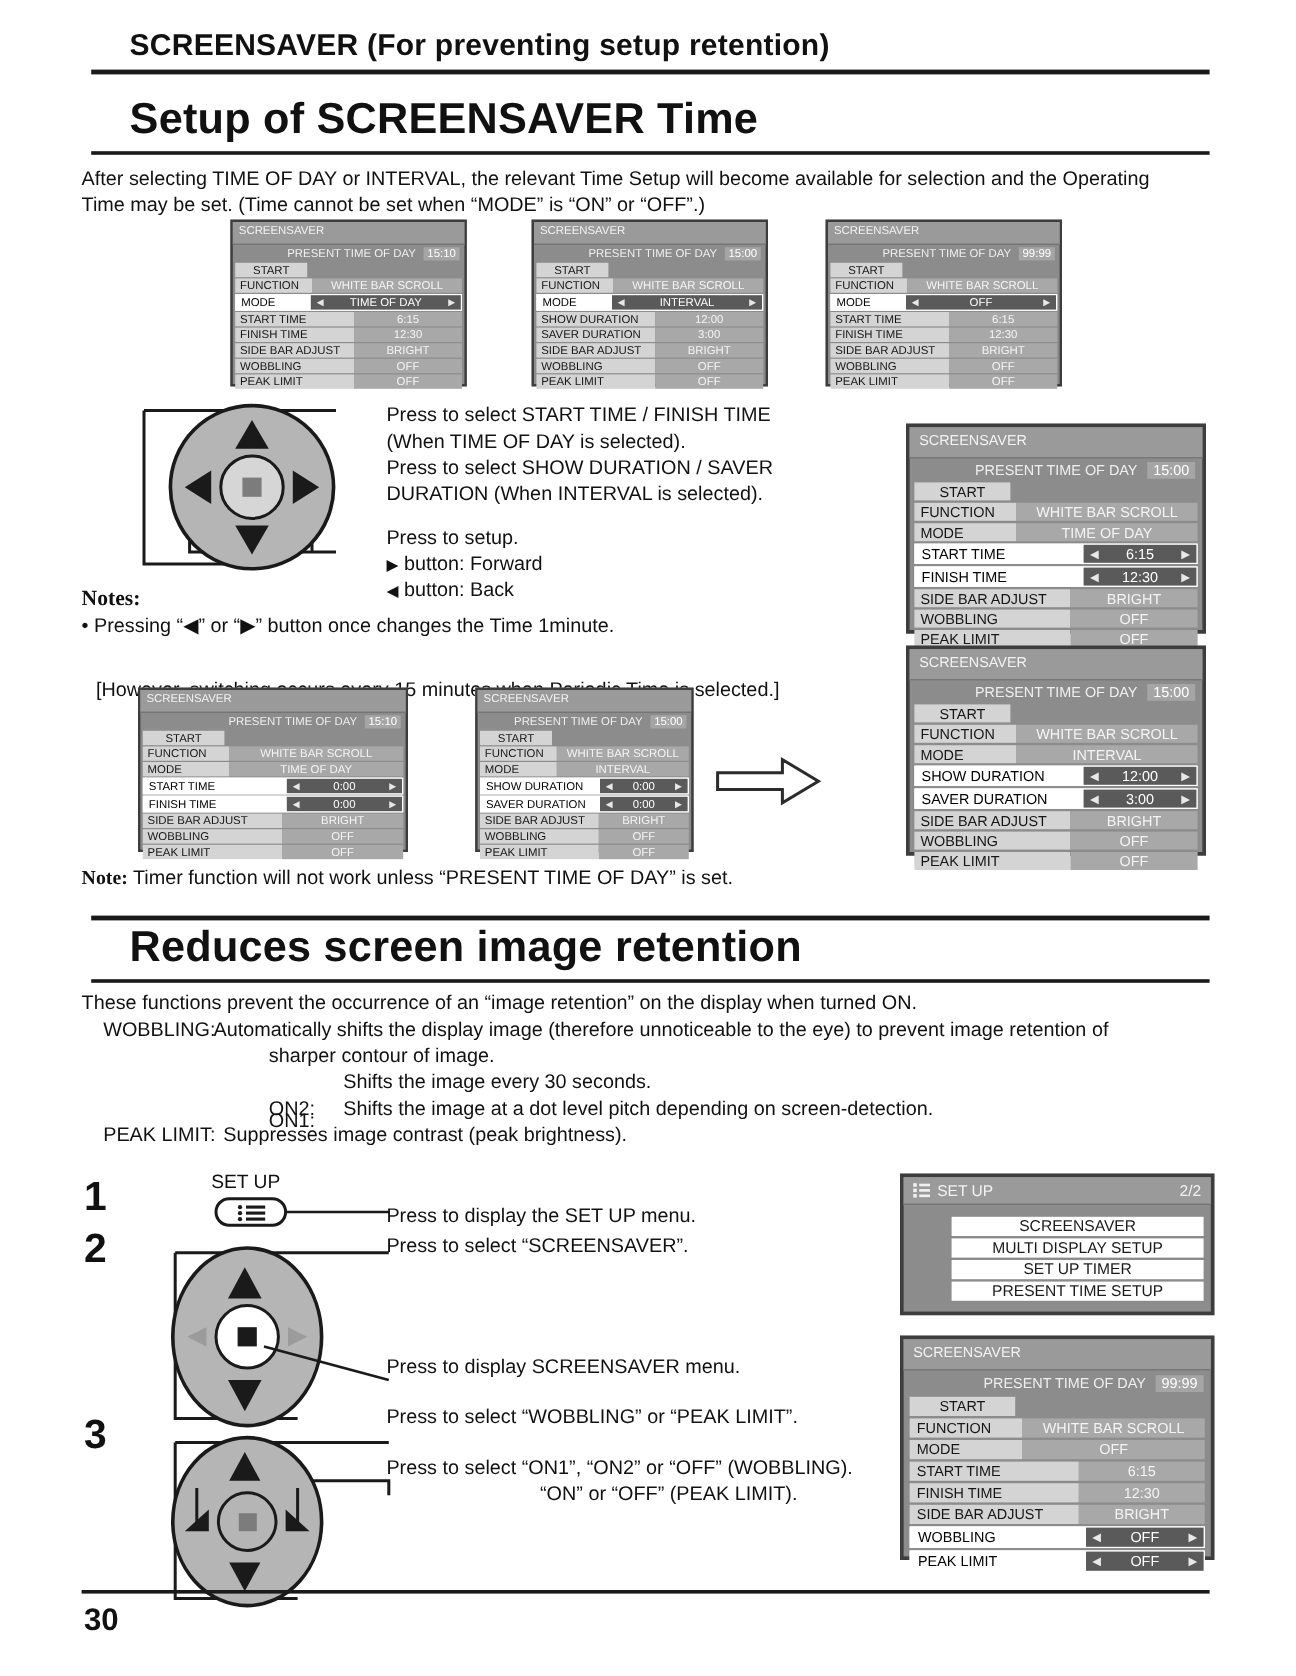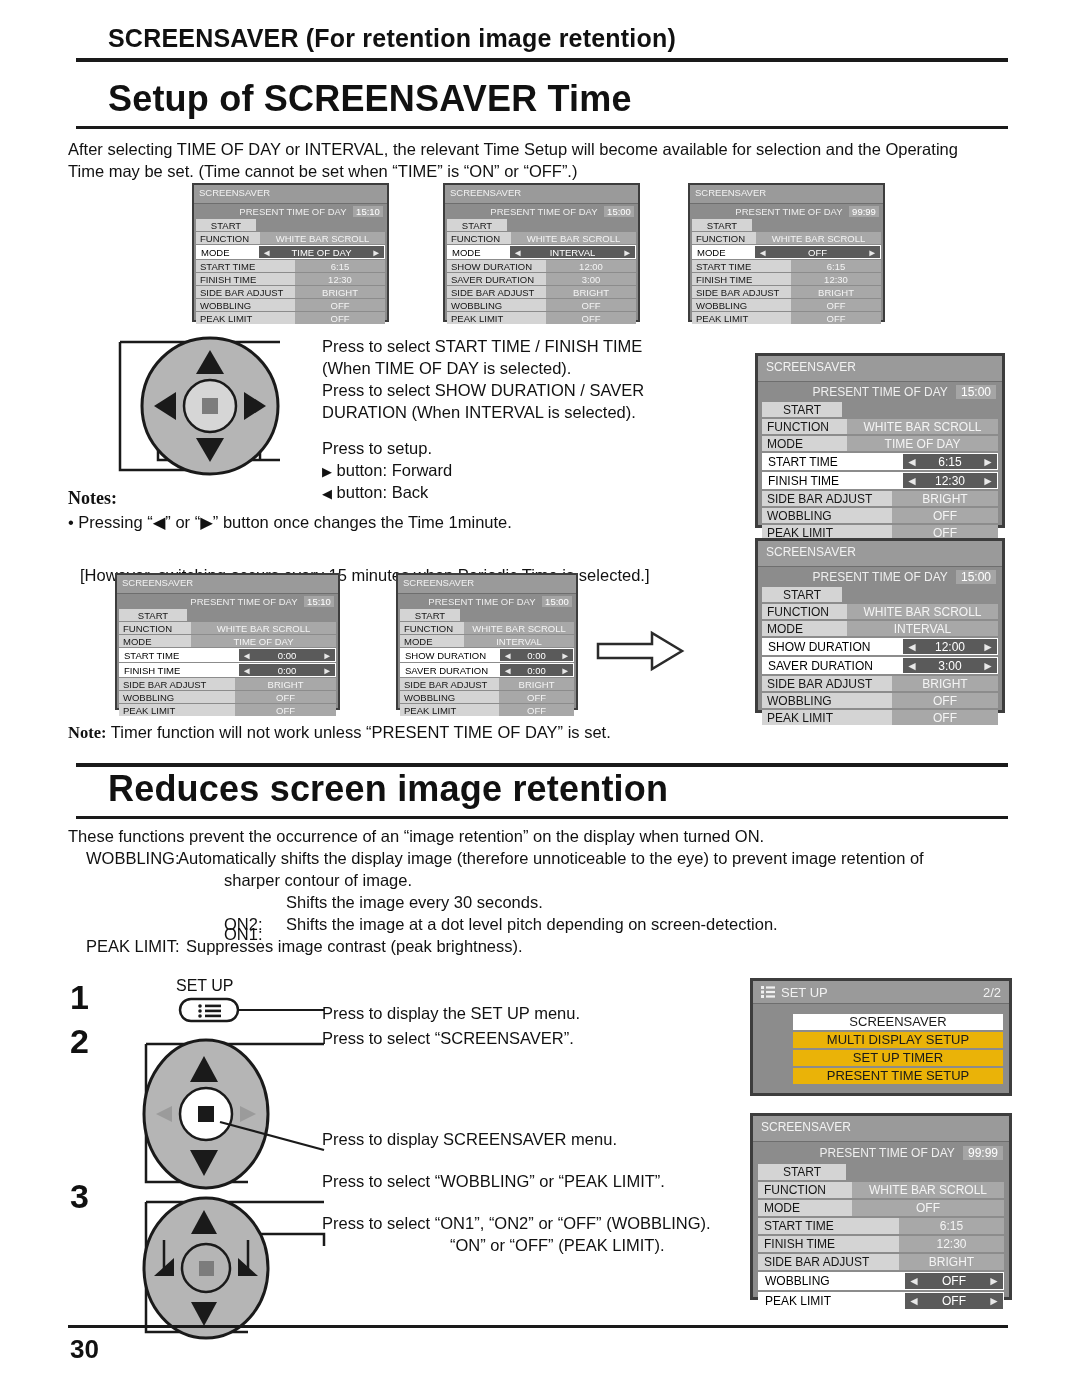--- a/index.html
+++ b/index.html
@@ -34,45 +34,45 @@
   .sel .lab{background:#fff;color:#000;}
   .sel .val{background:#5a5a5a;color:#fff;position:relative;}
   .sel .val .ar{position:absolute;color:#e8e8e8;}
   .sel .val .arl{left:3px;}
   .sel .val .arr{right:3px;}
 
   .setup-osd{position:absolute;background:#8c8c8c;border:2px solid #3d3d3d;
        box-sizing:border-box;}
   .setup-osd .sbar{background:#9a9a9a;color:#f2f2f2;display:flex;
        align-items:center;border-bottom:1px solid #6e6e6e;}
-  .menu-item{background:#eab308;color:#1a1a1a;text-align:center;}
+  .menu-item{background:#ffffff;color:#1a1a1a;text-align:center;}
   .menu-item.on{background:#fff;}
 
   
   .wheel{position:absolute;}
   
   .stepnum{position:absolute;font-weight:bold;}
   .lbl{position:absolute;font-size:16.5px;line-height:22px;}
   .bold{font-weight:bold;font-family:Liberation Serif, serif;}
   .pageno{position:absolute;font-size:26px;font-weight:bold;}
   svg{display:block;overflow:visible;}
 </style>
 </head>
 <body>
 
 <div class="pg">
 
-  <div class="kicker">SCREENSAVER (For retention image retention)</div>
+  <div class="kicker">SCREENSAVER (For preventing setup retention)</div>
   <div class="rule-thick" style="left:76px;top:58px;width:932px;height:4px;"></div>
 
   <div class="h1" style="left:108px;top:78px;">Setup of SCREENSAVER Time</div>
   <div class="rule-thick" style="left:76px;top:126px;width:932px;height:3px;"></div>
 
   <div class="para" style="left:68px;top:138px;">After selecting TIME OF DAY or INTERVAL, the relevant Time Setup will become available for selection and the Operating</div>
-  <div class="para" style="left:68px;top:160px;">Time may be set. (Time cannot be set when “TIME” is “ON” or “OFF”.)</div>
+  <div class="para" style="left:68px;top:160px;">Time may be set. (Time cannot be set when “MODE” is “ON” or “OFF”.)</div>
 
   <div class="osd" style="left:192px;top:183px;width:197px;height:139px;font-size:9.5px;">
     <div class="title" style="padding:2px 0 2px 5px;height:14px;line-height:12px;">SCREENSAVER</div>
     <div class="present" style="padding:2px 4px 2px 0;">
       <span>PRESENT  TIME OF DAY</span>
       <span class="val" style="width:30px;margin-left:4px;">15:10</span>
     </div>
     <div style="padding:0 2px 2px 2px;">
       <div class="row" style="margin-bottom:1px;">
         <div class="start-btn" style="width:60px;height:12px;">START</div>

